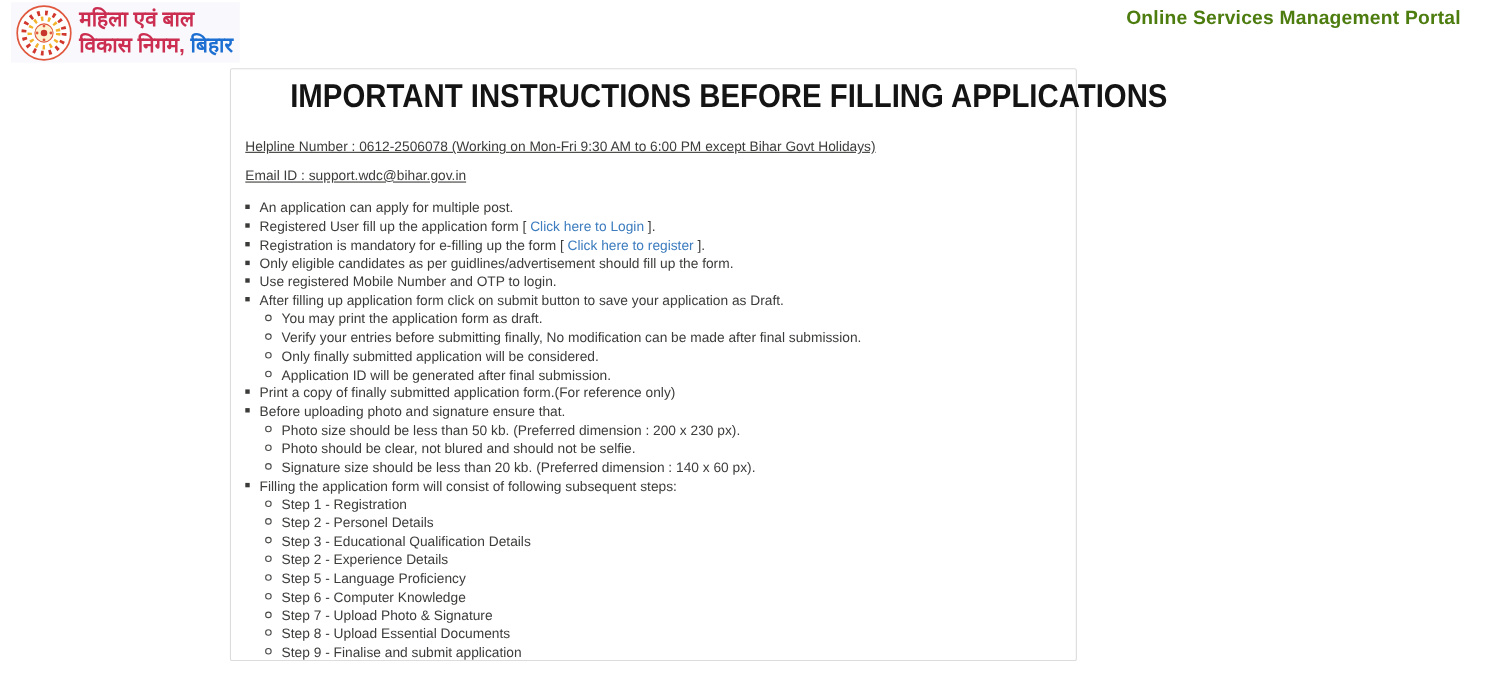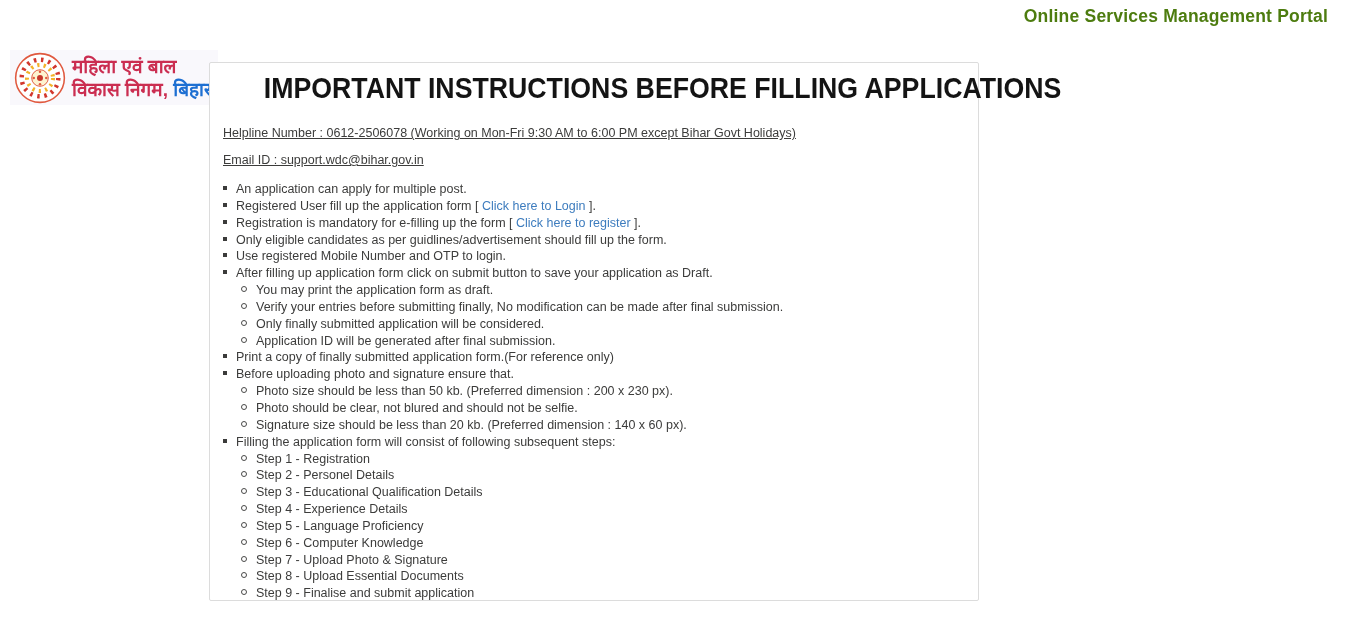--- a/index.html
+++ b/index.html
@@ -15,21 +15,20 @@
   }
   
   .header { position: relative; width: 100%; height: 60px; background: #ffffff; }
   .logo-box {
     position: absolute; left: 10px; top: 2px;
     width: 208px; height: 55px;
     background: #f9f8fc;
     display: flex; align-items: center;
     padding-left: 4px;
     cursor: pointer;
-    margin-top: 48px;
   }
   .emblem { flex: 0 0 auto; margin-right: 6px; }
   .logo-text { line-height: 23px; font-weight: bold; font-size: 19px; white-space: nowrap; }
   .logo-line1 { color: #cb2e51; }
   .logo-red  { color: #cb2e51; }
   .logo-blue { color: #1d6fd2; }
   .portal-title {
     position: absolute; right: 37px; top: 6px;
     font-size: 17.5px; font-weight: bold; color: #4d7c0f;
     letter-spacing: 0.2px;
@@ -129,21 +128,21 @@
       <li class="l1"><span>Print a copy of finally submitted application form.(For reference only)</span></li>
       <li class="l1"><span>Before uploading photo and signature ensure that.</span><ul class="sub">
           <li class="l2">Photo size should be less than 50 kb. (Preferred dimension : 200 x 230 px).</li>
           <li class="l2">Photo should be clear, not blured and should not be selfie.</li>
           <li class="l2">Signature size should be less than 20 kb. (Preferred dimension : 140 x 60 px).</li>
         </ul></li>
       <li class="l1"><span>Filling the application form will consist of following subsequent steps:</span><ul class="sub">
           <li class="l2">Step 1 - Registration</li>
           <li class="l2">Step 2 - Personel Details</li>
           <li class="l2">Step 3 - Educational Qualification Details</li>
-          <li class="l2">Step 4 - Experience Details</li>
+          <li class="l2">Step 2 - Experience Details</li>
           <li class="l2">Step 5 - Language Proficiency</li>
           <li class="l2">Step 6 - Computer Knowledge</li>
           <li class="l2">Step 7 - Upload Photo &amp; Signature</li>
           <li class="l2">Step 8 - Upload Essential Documents</li>
           <li class="l2">Step 9 - Finalise and submit application</li>
         </ul></li>
     </ul>
 </div>
 
 </body></html>

